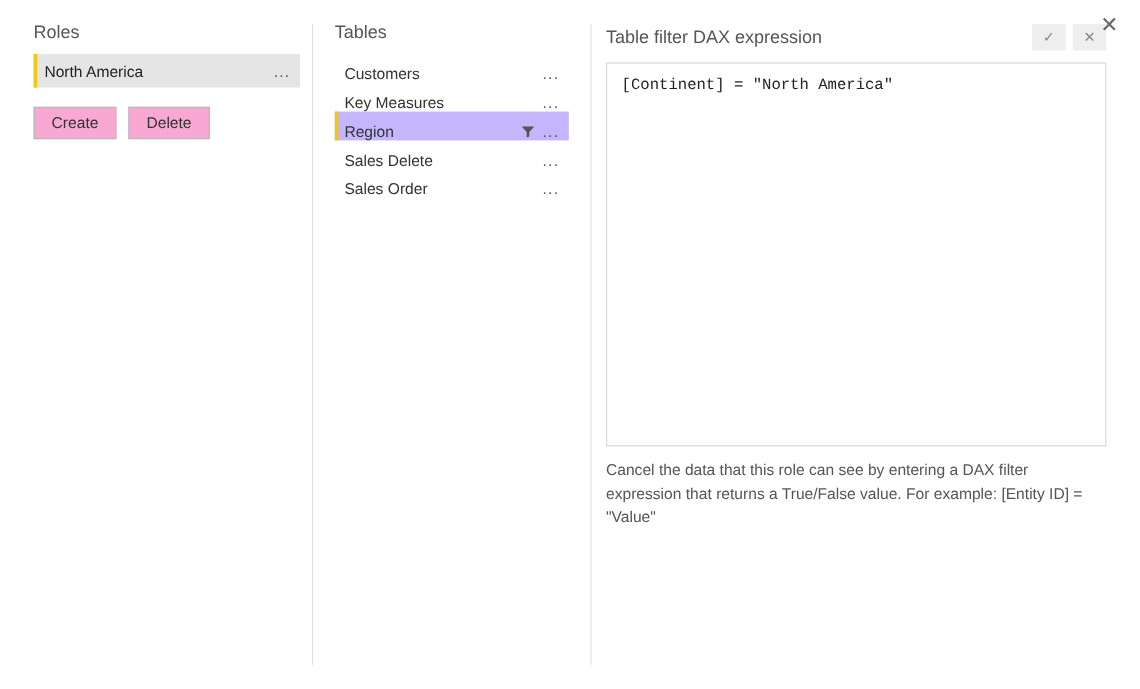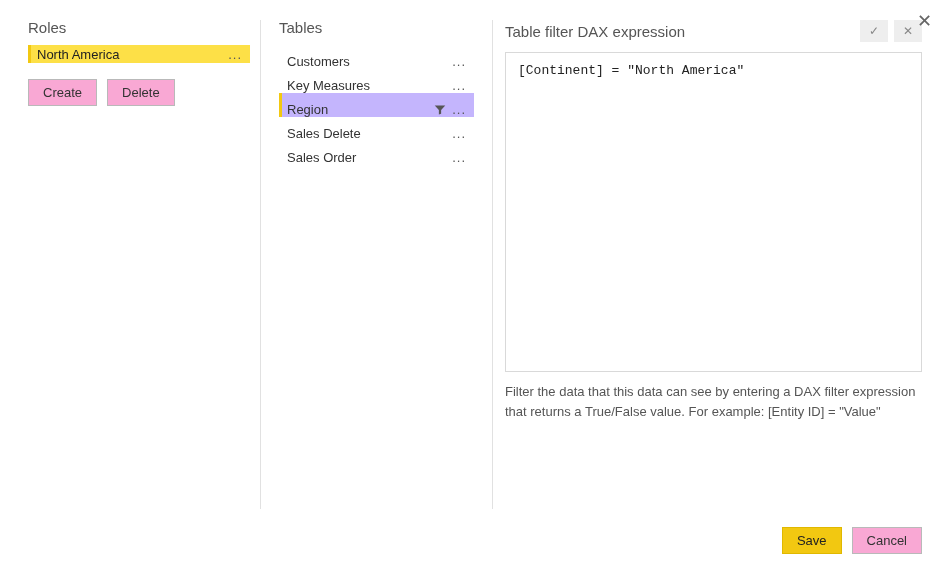--- a/index.html
+++ b/index.html
@@ -69,22 +69,22 @@
       display: flex;
       align-items: center;
       justify-content: center;
       font-size: 12px;
       color: #888;
       cursor: pointer;
     }
     .role-item {
       display: flex;
       align-items: center;
-      height: 18px;
-      background: #fde047;
+      height: 28px;
+      background: #e5e5e5;
       border-left: 3px solid #f2c811;
       padding: 0 6px 0 6px;
       justify-content: space-between;
       cursor: pointer;
     }
     .role-item .label { color: #222; }
     .ellipsis { color: #555; letter-spacing: 1px; cursor: pointer; padding: 0 2px; }
     .btn-row { display: flex; gap: 10px; margin-top: 16px; }
     .btn {
       border: 1px solid #b9b9b9;
@@ -209,23 +209,19 @@
 
     <div class="col col-expr">
       <div class="expr-header-row">
         <div class="col-header">Table filter DAX expression</div>
         <div class="mini-btns">
           <div class="mini-btn">✓</div>
           <div class="mini-btn">✕</div>
         </div>
       </div>
       <textarea class="expr-box" style="">[Continent] = "North America"</textarea>
-      <div class="expr-help">Filter the data that this data can see by entering a DAX filter expression that returns a True/False value. For example: [Entity ID] = "Value"</div>
+      <div class="expr-help">Cancel the data that this role can see by entering a DAX filter expression that returns a True/False value. For example: [Entity ID] = "Value"</div>
     </div>
 
   </div>
 
-  <div class="footer">
-    <button class="btn btn-primary">Save</button>
-    <button class="btn">Cancel</button>
-  </div>
 
 </div>
 
 </body></html>

